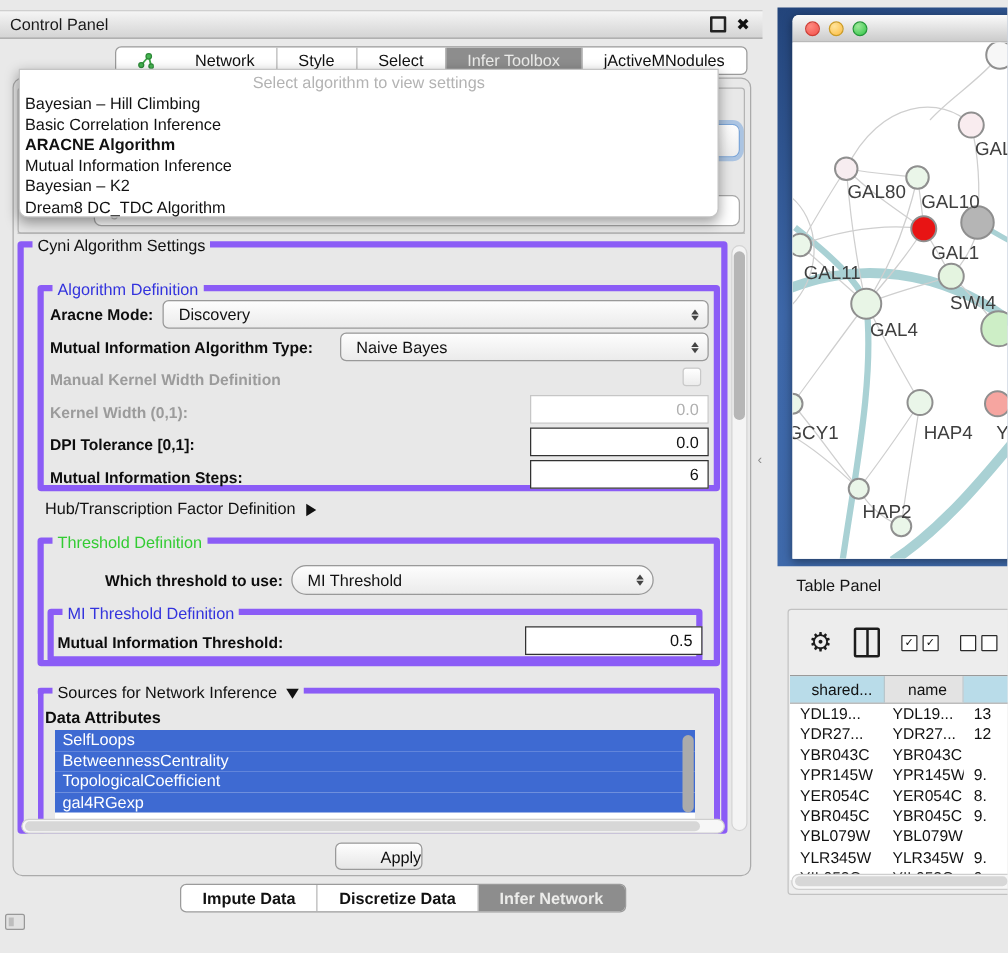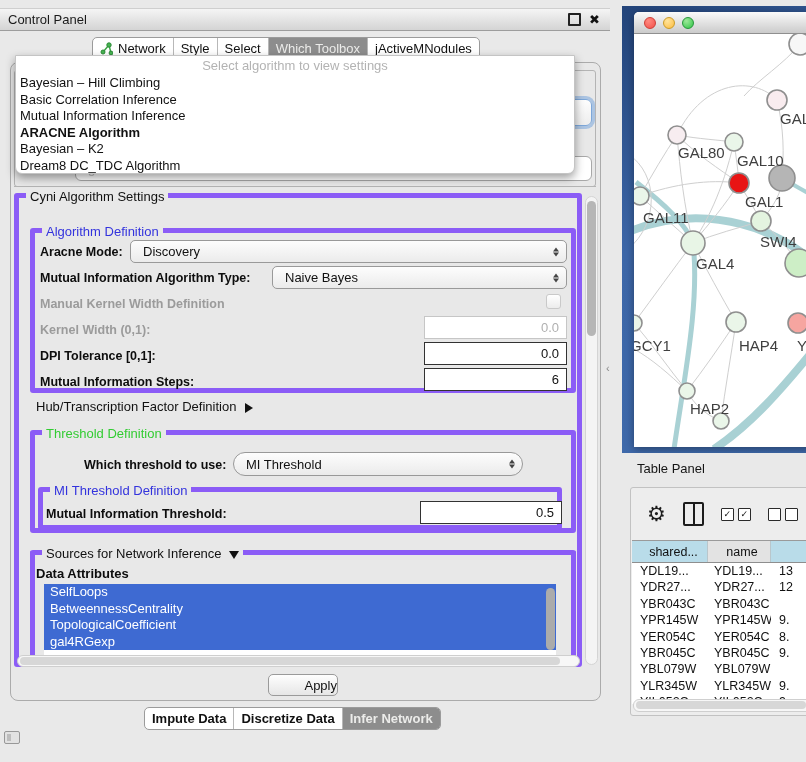--- a/index.html
+++ b/index.html
@@ -15,21 +15,21 @@
   .titlebar{left:0;top:8;top:8px;width:610px;height:23px;
     background:linear-gradient(#f5f5f5,#d4d4d4);
     border-top:1px solid #cfcfcf;border-bottom:1px solid #9d9d9d;
     display:flex;align-items:center;padding:0 8px;box-sizing:border-box;}
   .titlebar .t{font-size:13px;color:#1a1a1a;}
   .tb-icons{position:absolute;right:10px;top:4px;display:flex;gap:8px;align-items:center;}
   .float-ic{width:9px;height:9px;border:2px solid #222;border-radius:1px;}
   .close-ic{font-weight:bold;font-size:13px;color:#111;line-height:13px;}
   
   .seg{display:flex;height:23px;background:#fff;border:1px solid #9b9b9b;border-radius:5px;overflow:hidden;box-sizing:border-box;}
-  .seg .si{display:flex;align-items:center;padding:0 7px;border-right:1px solid #b8b8b8;white-space:nowrap;color:#111;}
+  .seg .si{display:flex;align-items:center;padding:0 17px;border-right:1px solid #b8b8b8;white-space:nowrap;color:#111;gap:28px;}
   .seg .si:last-child{border-right:none;}
   .seg .si.sel{background:#8d8d8d;color:#ececea;}
   .seg.bold .si{font-weight:bold;}
   .neticon{margin-right:5px;display:inline-flex;}
   
   .content-panel{left:10px;top:62px;width:591px;height:639px;border:1px solid #ababab;border-radius:8px;background:#e8e8e8;box-sizing:border-box;}
   
   .ghost-group{left:14px;top:70px;width:582px;height:117px;border:1px solid #b4b4b4;border-radius:3px;box-sizing:border-box;}
   .ghost-combo-focus{left:120px;top:99px;width:472px;height:27px;border:1px solid #7da7d9;border-radius:6px;
     background:linear-gradient(#fdfdfd,#ededed);box-shadow:0 0 0 3px rgba(110,160,220,0.5);box-sizing:border-box;}
@@ -133,43 +133,43 @@
       </span>
       <span>Network</span>
     </div>
     <div class="si">
       <span>Style</span>
     </div>
     <div class="si">
       <span>Select</span>
     </div>
     <div class="si sel">
-      <span>Which Toolbox</span>
+      <span>Infer Toolbox</span>
     </div>
     <div class="si">
       <span>jActiveMNodules</span>
     </div>
   </div>
 
 <div class="abs content-panel"></div>
 
 <div class="abs ghost-group"></div>
 <div class="abs ghost-combo-focus"></div>
 <div class="abs ghost-combo">
   <span>galFiltered.sif default node</span>
 </div>
 <div class="abs" style="left:14px;top:186px;width:582px;border-top:1px solid #b4b4b4;"></div>
 
 <div class="abs popup">
   <div class="pp-head">Select algorithm to view settings</div>
   <div id="algo-items">
       <div class="pp-item">Bayesian – Hill Climbing</div>
       <div class="pp-item">Basic Correlation Inference</div>
+      <div class="pp-item bold">ARACNE Algorithm</div>
       <div class="pp-item">Mutual Information Inference</div>
-      <div class="pp-item bold">ARACNE Algorithm</div>
       <div class="pp-item">Bayesian – K2</div>
       <div class="pp-item">Dream8 DC_TDC Algorithm</div>
     </div>
 </div>
 
 <div class="abs group" style="left:14px;top:193px;width:568px;height:474px;">
   <span class="gtitle">Cyni Algorithm Settings</span>
 </div>
 
 <div class="abs vtrack" style="left:585px;top:196px;width:13px;height:469px;">

